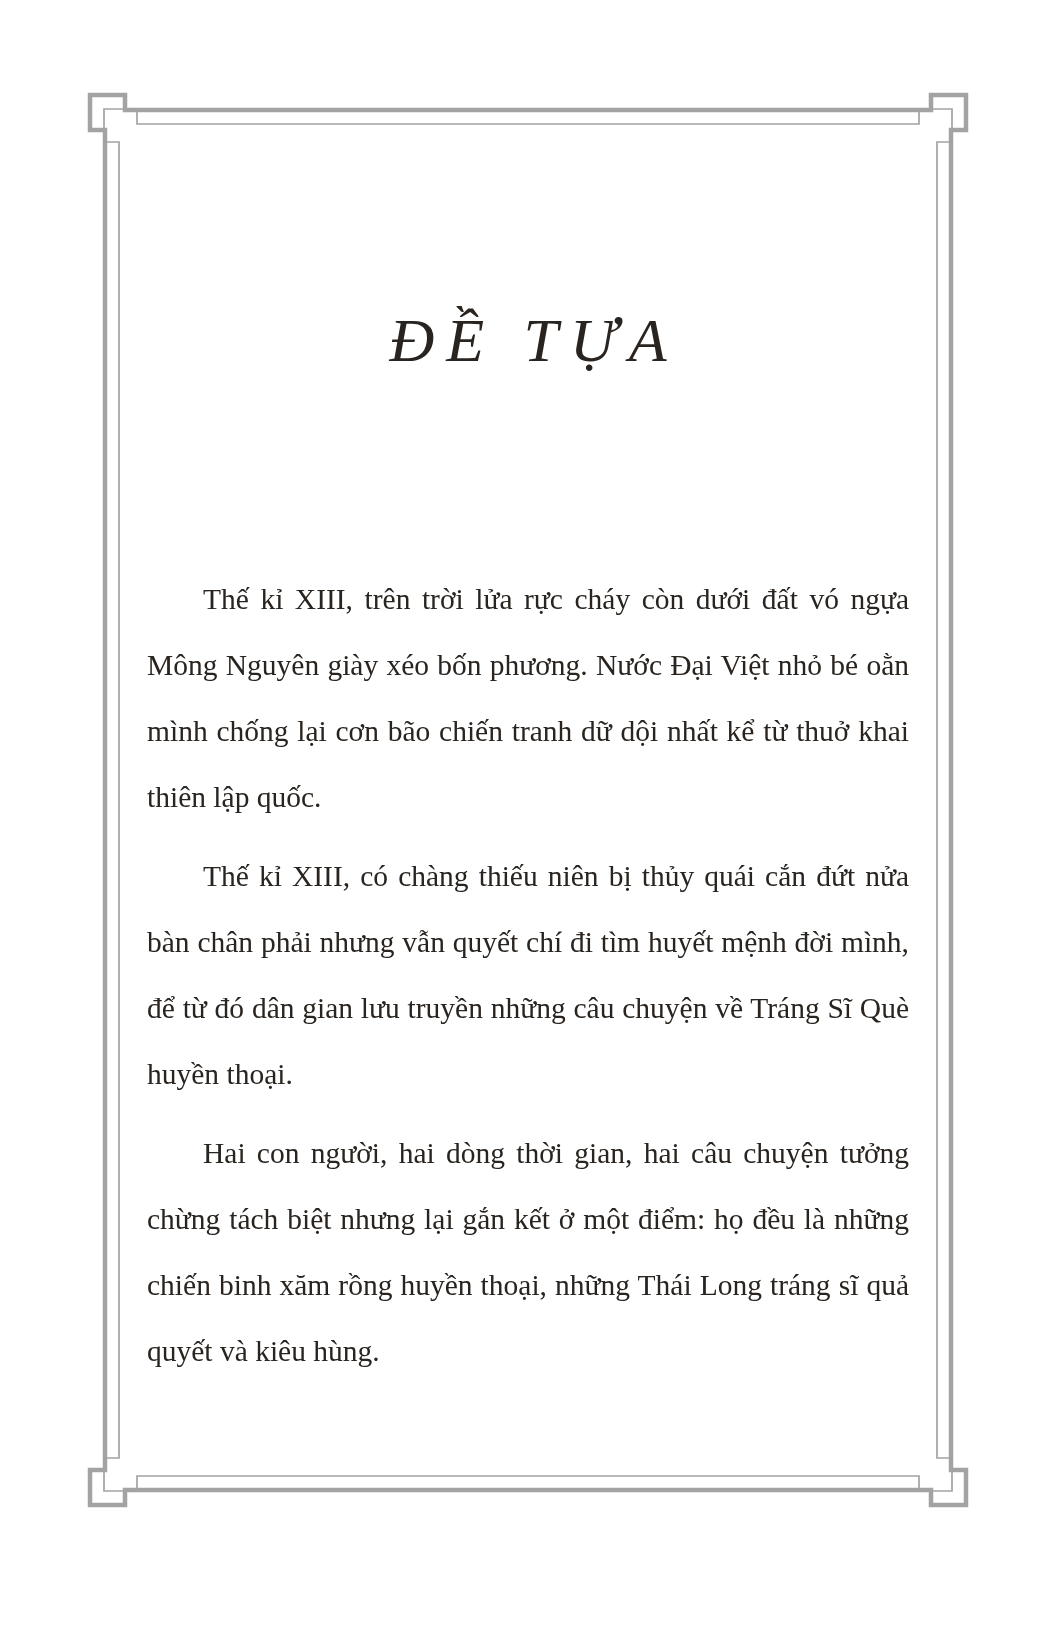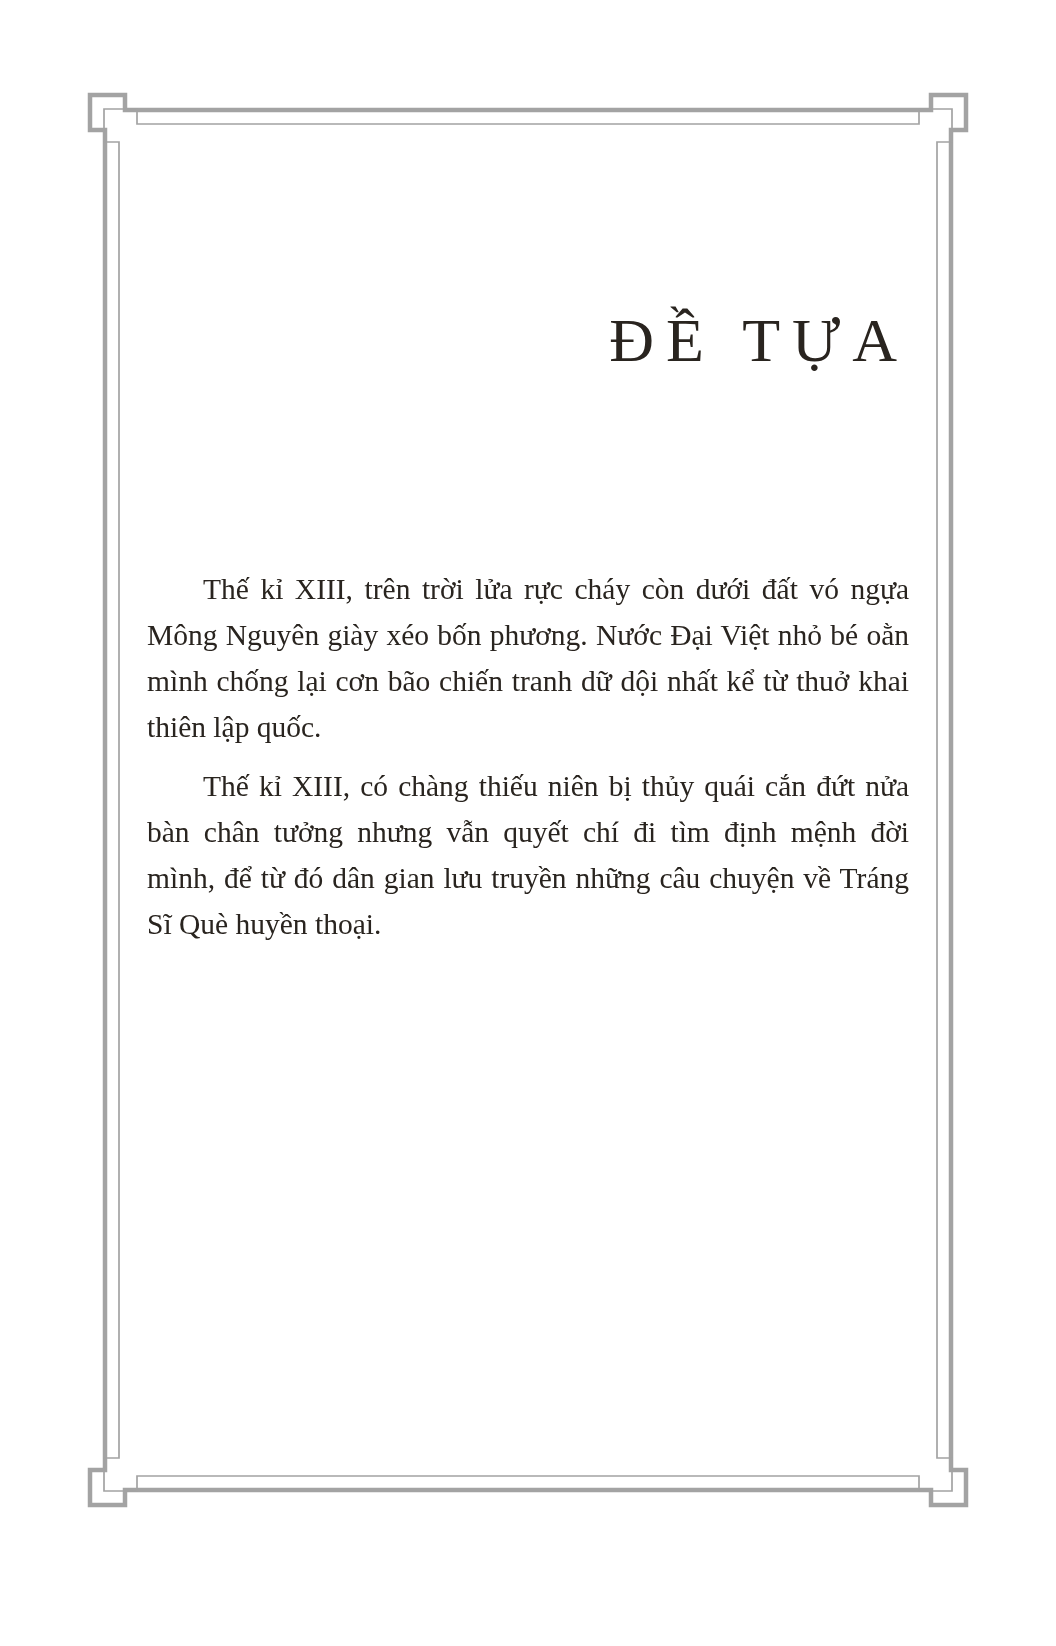--- a/index.html
+++ b/index.html
@@ -40,32 +40,33 @@
     stroke-width: 1.7;
   }
   .content {
     position: absolute;
     left: 147px;
     top: 0;
     width: 762px;
   }
   .title {
     margin-top: 305px;
-    text-align: right;
+    text-align: center;
     font-size: 62px;
     font-weight: 500;
     letter-spacing: 12px;
     color: var(--color-text);
     text-indent: 12px; 
+    font-style: italic;
   }
   .body-text {
     margin-top: 190px;
     color: var(--color-text);
     font-size: 29.5px;
-    line-height: 46px;
+    line-height: 66px;
     text-align: justify;
   }
   .body-text p {
     text-indent: 56px;
     margin-bottom: 13px;
   }
 </style>
 </head>
 <body>
 
@@ -118,17 +119,18 @@
       L 36 1370
       L 36 54
       Z"></path>
   </svg>
 
   <div class="content">
     <h1 class="title">ĐỀ TỰA</h1>
 
     <div class="body-text">
         <p>Thế kỉ XIII, trên trời lửa rực cháy còn dưới đất vó ngựa Mông Nguyên giày xéo bốn phương. Nước Đại Việt nhỏ bé oằn mình chống lại cơn bão chiến tranh dữ dội nhất kể từ thuở khai thiên lập quốc.</p>
-        <p>Thế kỉ XIII, có chàng thiếu niên bị thủy quái cắn đứt nửa bàn chân tưởng nhưng vẫn quyết chí đi tìm định mệnh đời mình, để từ đó dân gian lưu truyền những câu chuyện về Tráng Sĩ Què huyền thoại.</p>
+        <p>Thế kỉ XIII, có chàng thiếu niên bị thủy quái cắn đứt nửa bàn chân phải nhưng vẫn quyết chí đi tìm huyết mệnh đời mình, để từ đó dân gian lưu truyền những câu chuyện về Tráng Sĩ Què huyền thoại.</p>
+        <p>Hai con người, hai dòng thời gian, hai câu chuyện tưởng chừng tách biệt nhưng lại gắn kết ở một điểm: họ đều là những chiến binh xăm rồng huyền thoại, những Thái Long tráng sĩ quả quyết và kiêu hùng.</p>
       </div>
   </div>
 
 </div>
 
 </body></html>

